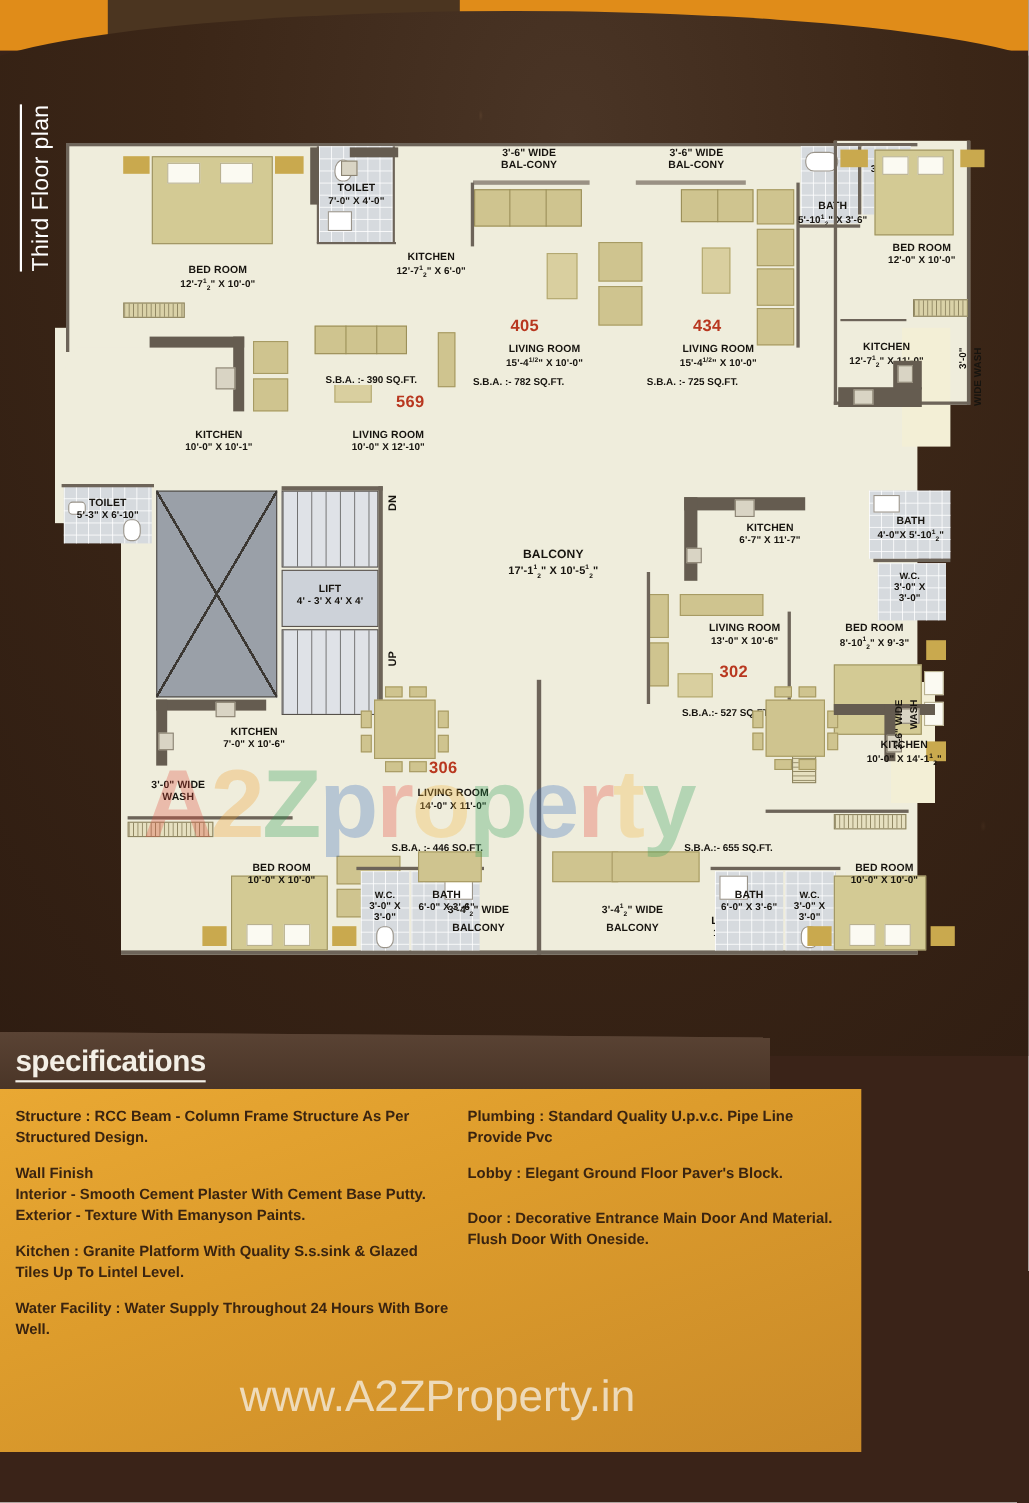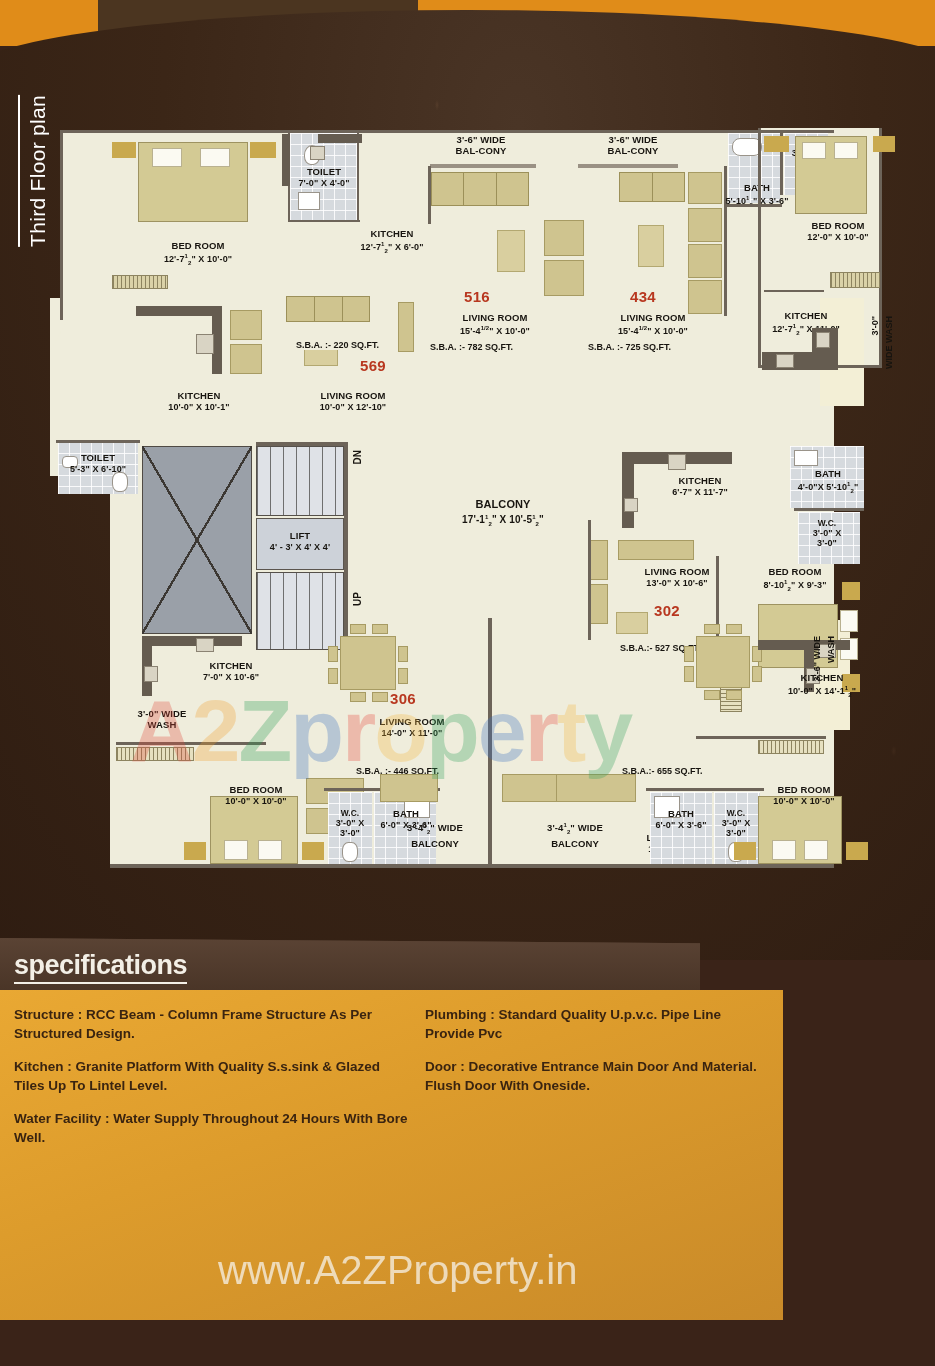--- a/index.html
+++ b/index.html
@@ -166,21 +166,21 @@
       <span>3'-6" WIDE</span><br><span>BAL-CONY</span>
     </div>
     <div class="pl wallL" style="left:380px;top:44px;width:106px;height:4px;"></div>
     <div class="pl sofa" style="left:381px;top:52px;width:98px;height:34px;"></div>
     <div class="pl" style="left:413px;top:52px;width:1px;height:34px;background:#9c9059;"></div>
     <div class="pl" style="left:446px;top:52px;width:1px;height:34px;background:#9c9059;"></div>
     <div class="pl wall" style="left:378px;top:46px;width:3px;height:58px;"></div>
     <div class="pl furn2" style="left:447px;top:110px;width:28px;height:42px;"></div>
     <div class="pl furn" style="left:494px;top:100px;width:40px;height:36px;"></div>
     <div class="pl furn" style="left:494px;top:140px;width:40px;height:36px;"></div>
-    <div class="unit" style="left:414px;top:168px;">516</div>
+    <div class="unit" style="left:414px;top:168px;">405</div>
     <div class="lbl" style="left:380px;top:192px;width:130px;">
       <span>LIVING ROOM</span><br>
       <span class="d">15'-4<sup>1/2</sup>" X 10'-0"</span>
     </div>
     <div class="sba" style="left:380px;top:222px;">S.B.A.  :- 782 SQ.FT.</div>
 
     <div class="lbl" style="left:528px;top:14px;width:110px;">
       <span>3'-6" WIDE</span><br><span>BAL-CONY</span>
     </div>
     <div class="pl wallL" style="left:528px;top:44px;width:100px;height:4px;"></div>
@@ -246,21 +246,21 @@
     <div class="pl dark" style="left:86px;top:186px;width:86px;height:10px;"></div>
     <div class="pl dark" style="left:162px;top:186px;width:10px;height:68px;"></div>
     <div class="pl dot" style="left:146px;top:214px;width:18px;height:20px;"></div>
     <div class="pl furn" style="left:180px;top:190px;width:32px;height:30px;"></div>
     <div class="pl furn" style="left:180px;top:224px;width:32px;height:30px;"></div>
     <div class="pl sofa" style="left:236px;top:176px;width:84px;height:26px;"></div>
     <div class="pl" style="left:264px;top:176px;width:1px;height:26px;background:#9c9059;"></div>
     <div class="pl" style="left:292px;top:176px;width:1px;height:26px;background:#9c9059;"></div>
     <div class="pl furn2" style="left:254px;top:222px;width:34px;height:24px;"></div>
     <div class="pl furn" style="left:348px;top:182px;width:16px;height:50px;"></div>
-    <div class="sba" style="left:244px;top:220px;background:#efeddc;padding:0 2px;">S.B.A. :- 220 SQ.FT.</div>
+    <div class="sba" style="left:244px;top:220px;background:#efeddc;padding:0 2px;">S.B.A. :- 390 SQ.FT.</div>
     <div class="unit" style="left:310px;top:237px;">569</div>
     <div class="lbl" style="left:94px;top:270px;width:110px;">
       <span>KITCHEN</span><br>
       <span class="d">10'-0" X 10'-1"</span>
     </div>
     <div class="lbl" style="left:240px;top:270px;width:126px;">
       <span>LIVING ROOM</span><br>
       <span class="d">10'-0" X 12'-10"</span>
     </div>
 
@@ -477,24 +477,28 @@
 
   <div class="spec-header" style="clip-path:polygon(0 0, 100% 10%, 100% 100%, 0 100%);">
     <div class="bar"></div>
   </div>
   <div class="spec-title">specifications</div>
 
   <div class="spec-body"></div>
 
   <div class="spec-col left">
     <div class="spec-item" style="white-space:pre-line;">Structure : RCC Beam - Column Frame Structure As Per Structured Design.</div>
+    <div class="spec-item" style="white-space:pre-line;">Wall Finish
+Interior - Smooth Cement Plaster With Cement Base Putty.
+Exterior - Texture With Emanyson Paints.</div>
     <div class="spec-item" style="white-space:pre-line;">Kitchen : Granite Platform With Quality S.s.sink &amp; Glazed Tiles Up To Lintel Level.</div>
     <div class="spec-item" style="white-space:pre-line;">Water Facility : Water Supply Throughout 24 Hours With Bore Well.</div>
   </div>
 
   <div class="spec-col right">
     <div class="spec-item" style="white-space:pre-line;">Plumbing : Standard Quality U.p.v.c. Pipe Line Provide Pvc</div>
+    <div class="spec-item" style="white-space:pre-line;margin-bottom:22px;">Lobby : Elegant Ground Floor Paver's Block.</div>
     <div class="spec-item" style="white-space:pre-line;margin-bottom:22px;">Door : Decorative Entrance Main Door And Material. Flush Door With Oneside.</div>
   </div>
 
   <div class="wm-bottom">www.A2ZProperty.in</div>
 
 </div>
 
 </body></html>

